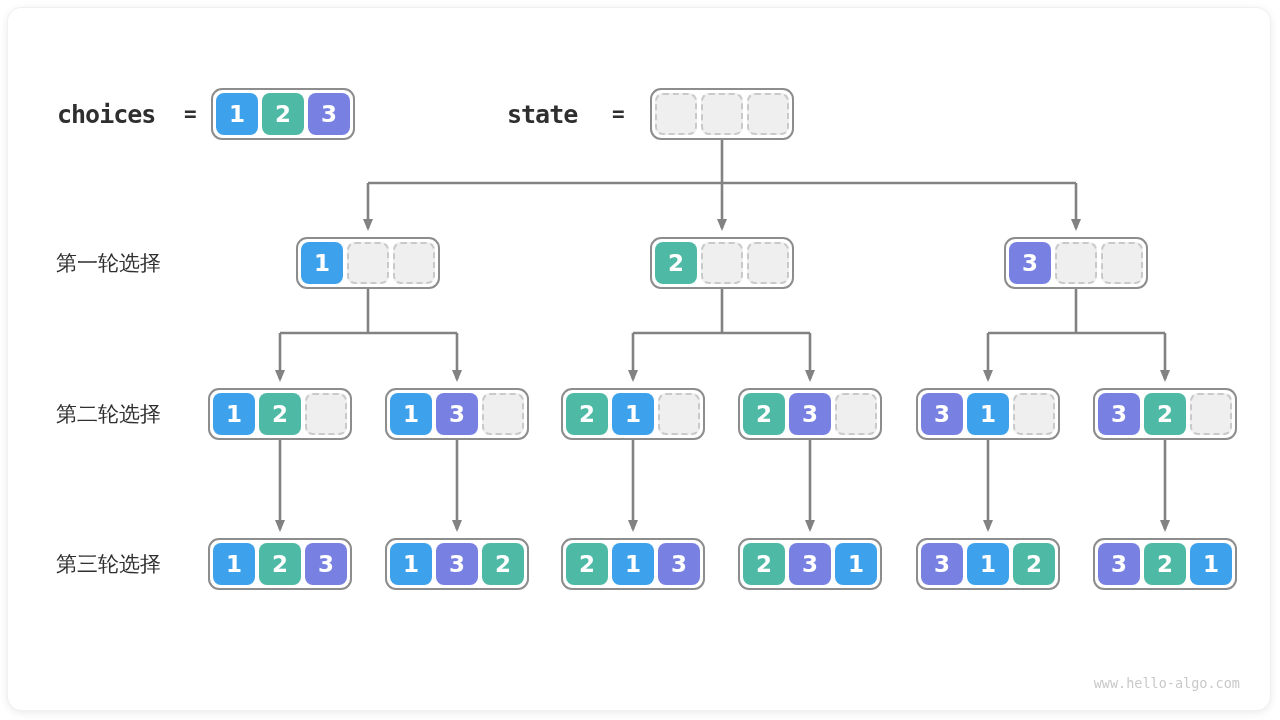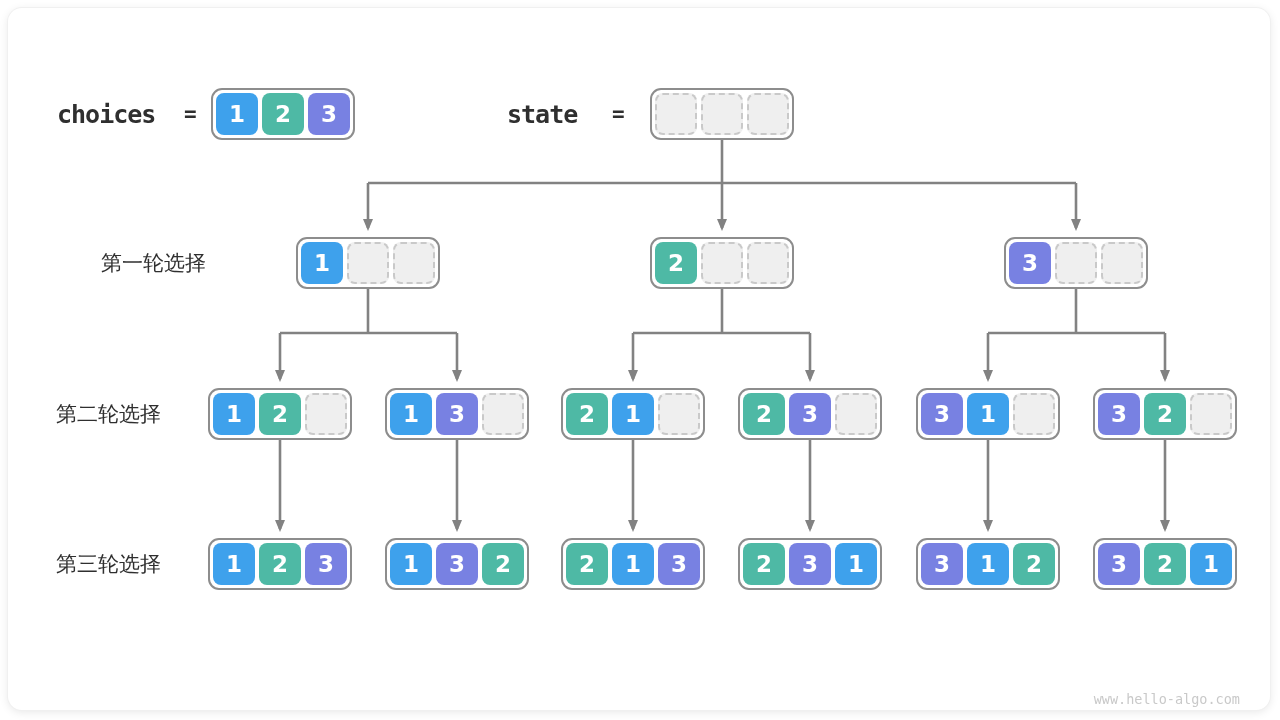--- a/index.html
+++ b/index.html
@@ -100,21 +100,20 @@
   .arrowhead-shape { fill: var(--color-connector, #828282); }
 
   
   .watermark {
     position: absolute;
     right: 40px;
     top: 675px;
     font-family: "DejaVu Sans Mono", "Liberation Mono", monospace;
     font-size: 13.5px;
     color: var(--color-watermark, #c9c9c9);
-    margin-top: 16px;
   }
 </style>
 </head>
 <body>
 
 <div class="card"></div>
 
 <div class="stage">
 
   <svg class="edges" width="1280" height="720" viewBox="0 0 1280 720">
@@ -167,21 +166,21 @@
     </div>
 
   <div class="kw" style="left:507px; top:88px;">state</div>
   <div class="eq" style="left:612px; top:88px;">=</div>
   <div class="node" style="left:650px; top:88px;">
       <span class="cell empty"></span>
       <span class="cell empty"></span>
       <span class="cell empty"></span>
     </div>
 
-  <div class="row-label" style="top:237px;margin-left:45px;">第一轮选择</div>
+  <div class="row-label" style="top:237px;">第一轮选择</div>
   <div class="row-label" style="top:538px;">第三轮选择</div>
   <div class="row-label" style="top:388px;">第二轮选择</div>
 
   <div class="node" style="left:296px;  top:237px;">
       <span class="cell v1">1</span>
       <span class="cell empty"></span>
       <span class="cell empty"></span>
     </div>
   <div class="node" style="left:650px;  top:237px;">
       <span class="cell v2">2</span>

